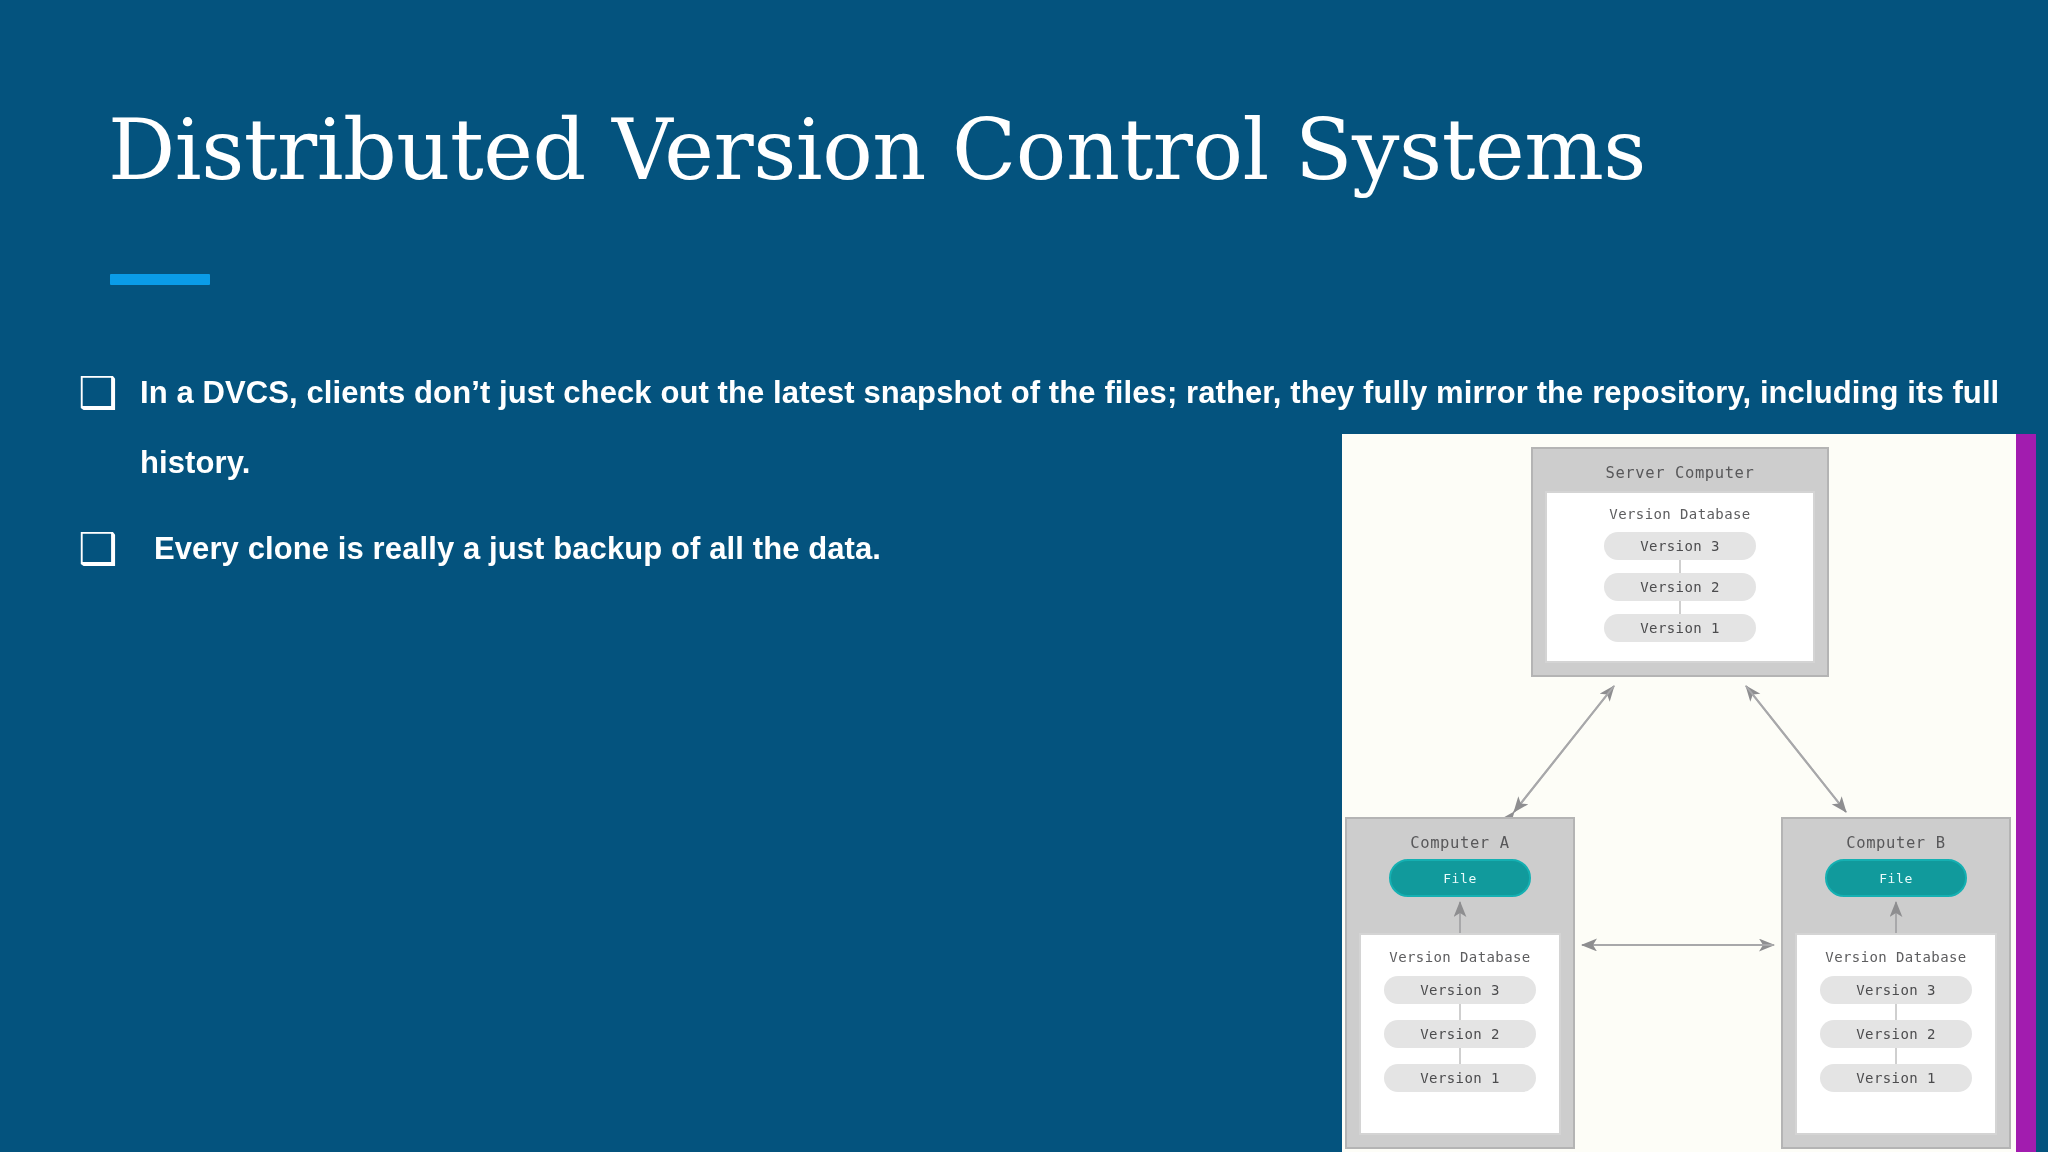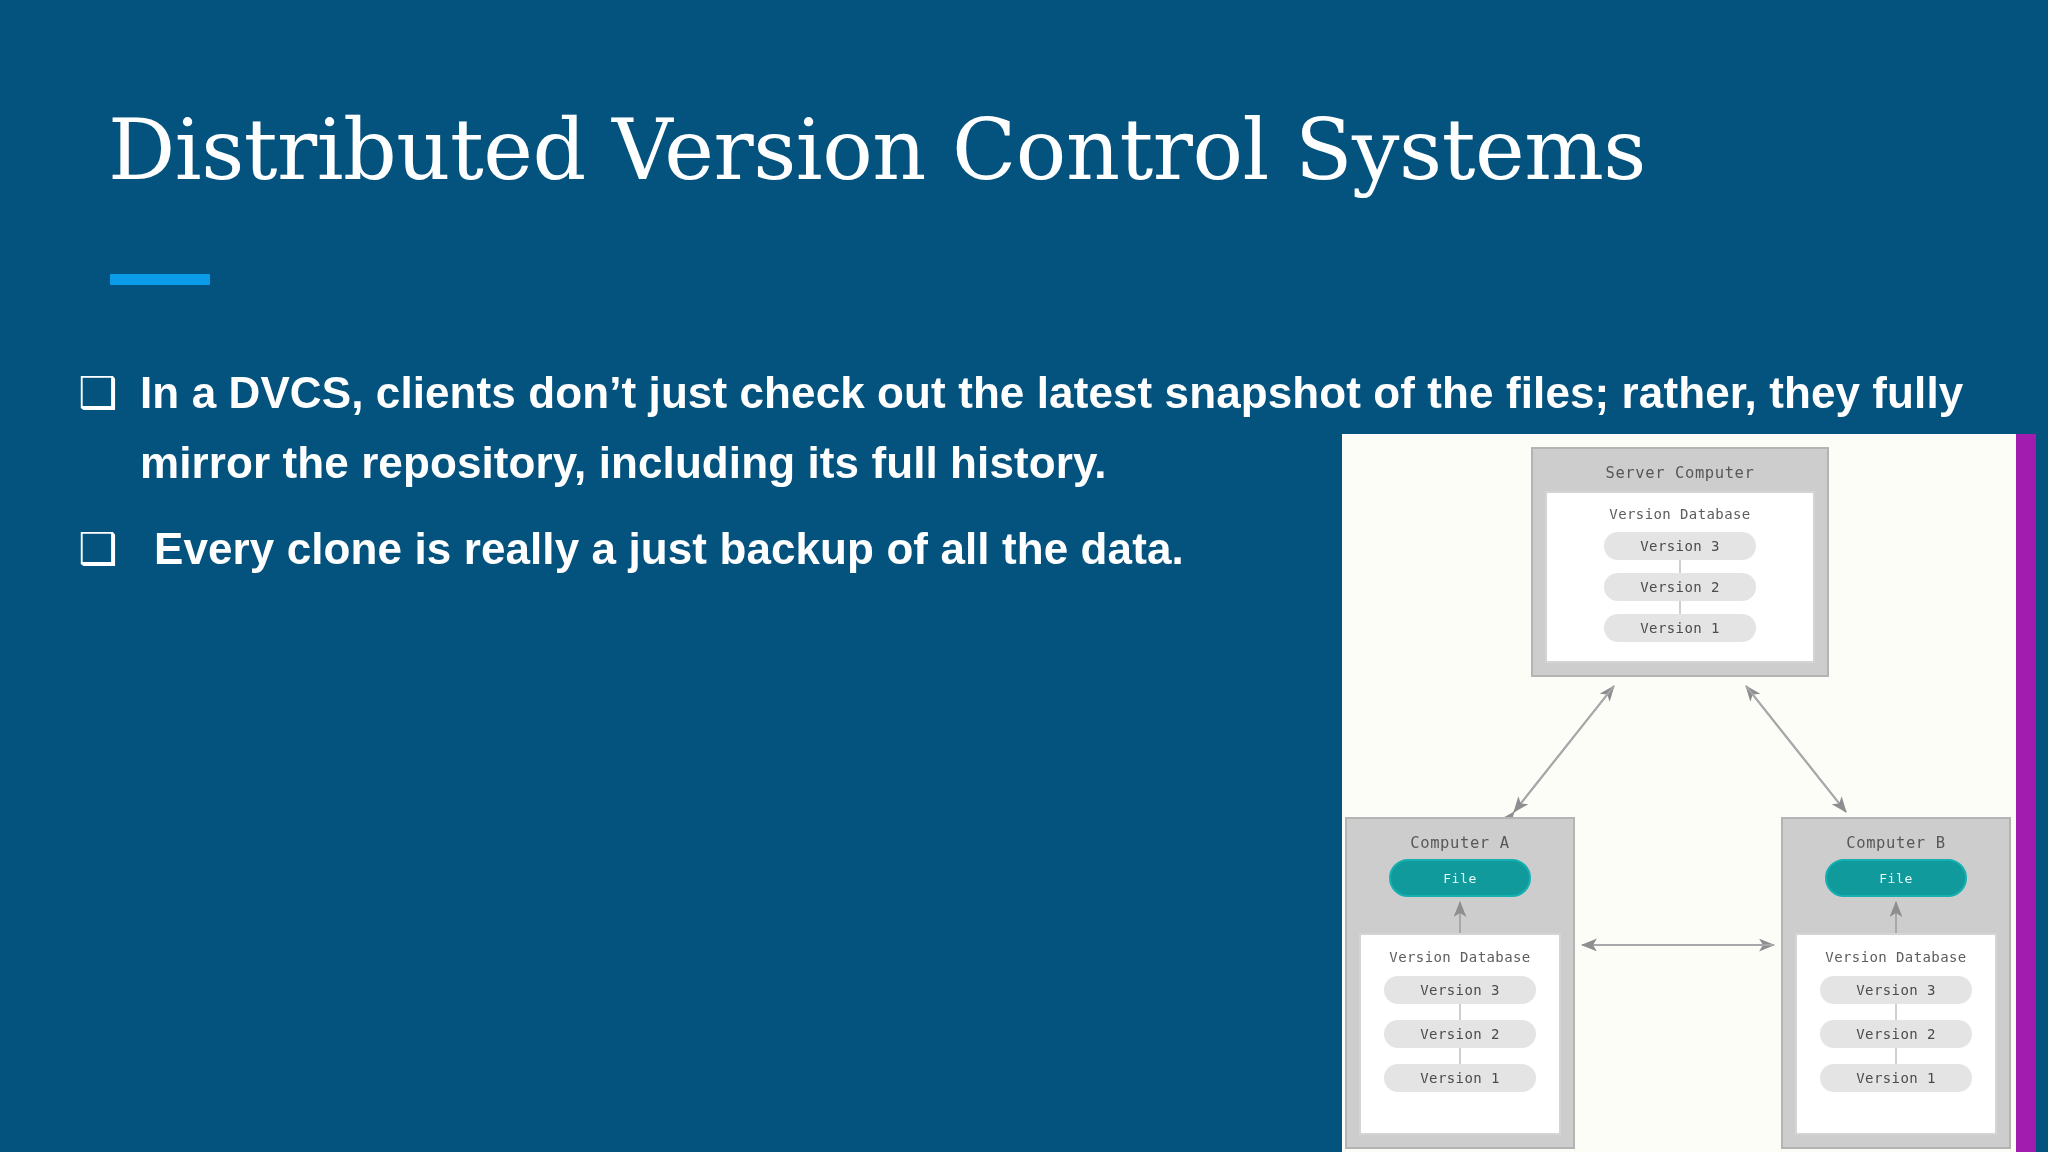--- a/index.html
+++ b/index.html
@@ -57,21 +57,21 @@
     flex: 0 0 auto;
     width: 62px;
     font-size: 44px;
     line-height: 70px;
     color: #ffffff;
     text-align: left;
     font-family: "DejaVu Sans", sans-serif;
   }
   .bullet-text {
     flex: 1 1 auto;
-    font-size: 44px;
+    font-size: 31px;
     line-height: 70px;
     font-weight: bold;
     color: #ffffff;
     letter-spacing: 0.1px;
   }
   .bullet-text.indented { text-indent: 14px; }
 
   
   .diagram {
     position: absolute;

